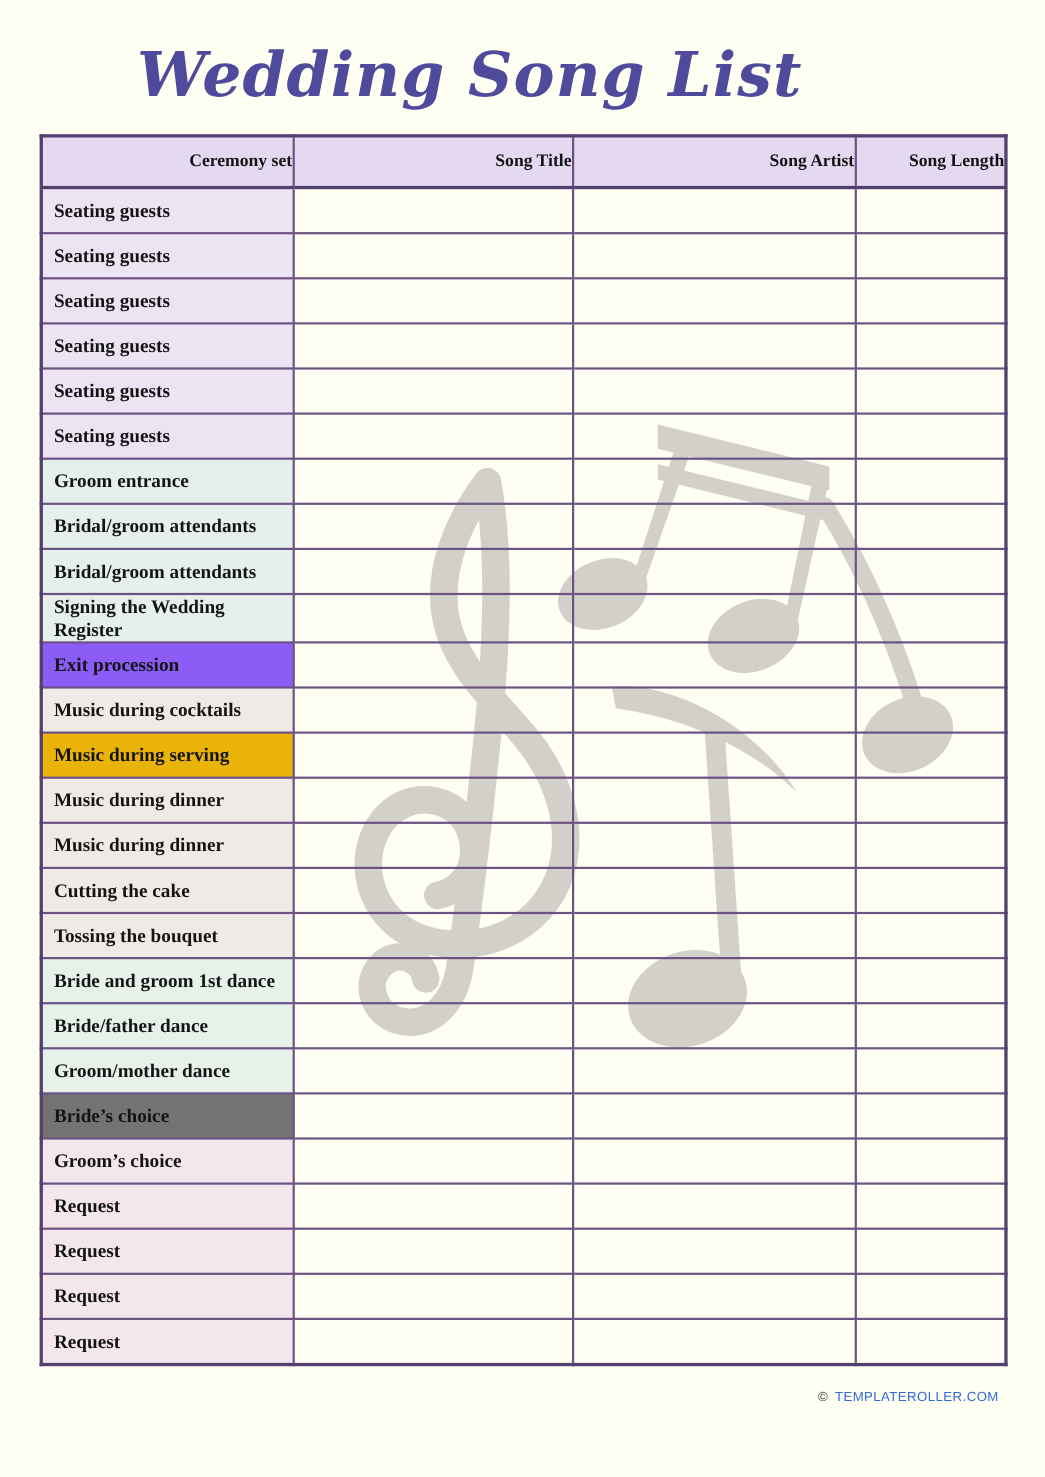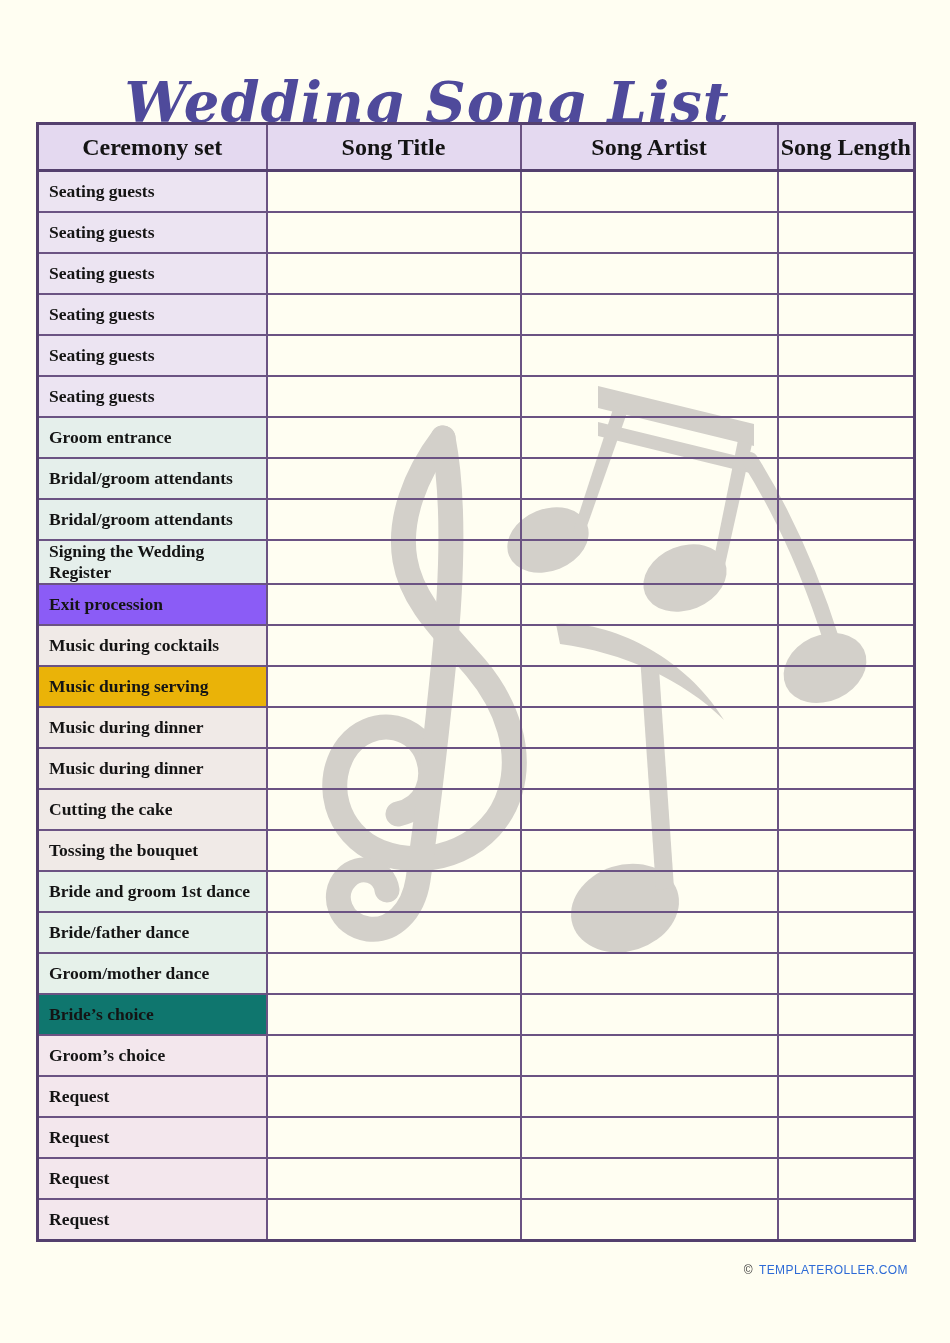--- a/index.html
+++ b/index.html
@@ -9,38 +9,38 @@
   }
   html,body{margin:0;padding:0;}
   body{
     width:950px;height:1343px;position:relative;overflow:hidden;
     background:var(--background);
     font-family:"Liberation Serif", serif;
   }
   .title{
     position:absolute;top:36px;left:0;width:854px;text-align:center;
     font-family:"DejaVu Serif", serif;font-style:italic;font-weight:bold;
-    font-size:56px;color:var(--title);letter-spacing:1px;line-height:1.15;margin-top:34px;
+    font-size:56px;color:var(--title);letter-spacing:1px;line-height:1.15;
   }
   .watermark{
     position:absolute;left:280px;top:380px;width:600px;height:640px;
     z-index:0;pointer-events:none;
   }
   table.songs{
     position:absolute;left:36px;top:122px;width:877px;z-index:1;
     border-collapse:collapse;table-layout:fixed;
     border:3px solid var(--border-outer);
     background:transparent;
   }
   table.songs th{
     height:44px;background:var(--header-bg);
     border:2px solid var(--border-inner);
     border-bottom:3px solid var(--border-outer);
-    font-size:24px;font-weight:bold;color:var(--text);
-    text-align:center;padding:0;
+    font-size:16px;font-weight:bold;color:var(--text);
+    text-align:right;padding:0;
   }
   table.songs td{
     height:39px;border:2px solid var(--border-inner);
     font-size:17.5px;font-weight:bold;color:var(--text);
     padding:0 0 0 10px;background:transparent;
   }
   table.songs td.entry-cell{padding:0;}
   .footer{
     position:absolute;top:1263px;right:42px;z-index:1;
     font-family:"Liberation Sans", sans-serif;font-size:12px;
@@ -246,21 +246,21 @@
   </tr>
 
   <tr>
     <td class="label-cell" style="background: rgb(230, 241, 234);">Groom/mother dance</td>
     <td class="entry-cell"></td>
     <td class="entry-cell"></td>
     <td class="entry-cell"></td>
   </tr>
 
   <tr>
-    <td class="label-cell" style="background: #0f766e;">Bride’s choice</td>
+    <td class="label-cell" style="background: #737373;">Bride’s choice</td>
     <td class="entry-cell"></td>
     <td class="entry-cell"></td>
     <td class="entry-cell"></td>
   </tr>
 
   <tr>
     <td class="label-cell" style="background: rgb(243, 231, 237);">Groom’s choice</td>
     <td class="entry-cell"></td>
     <td class="entry-cell"></td>
     <td class="entry-cell"></td>

